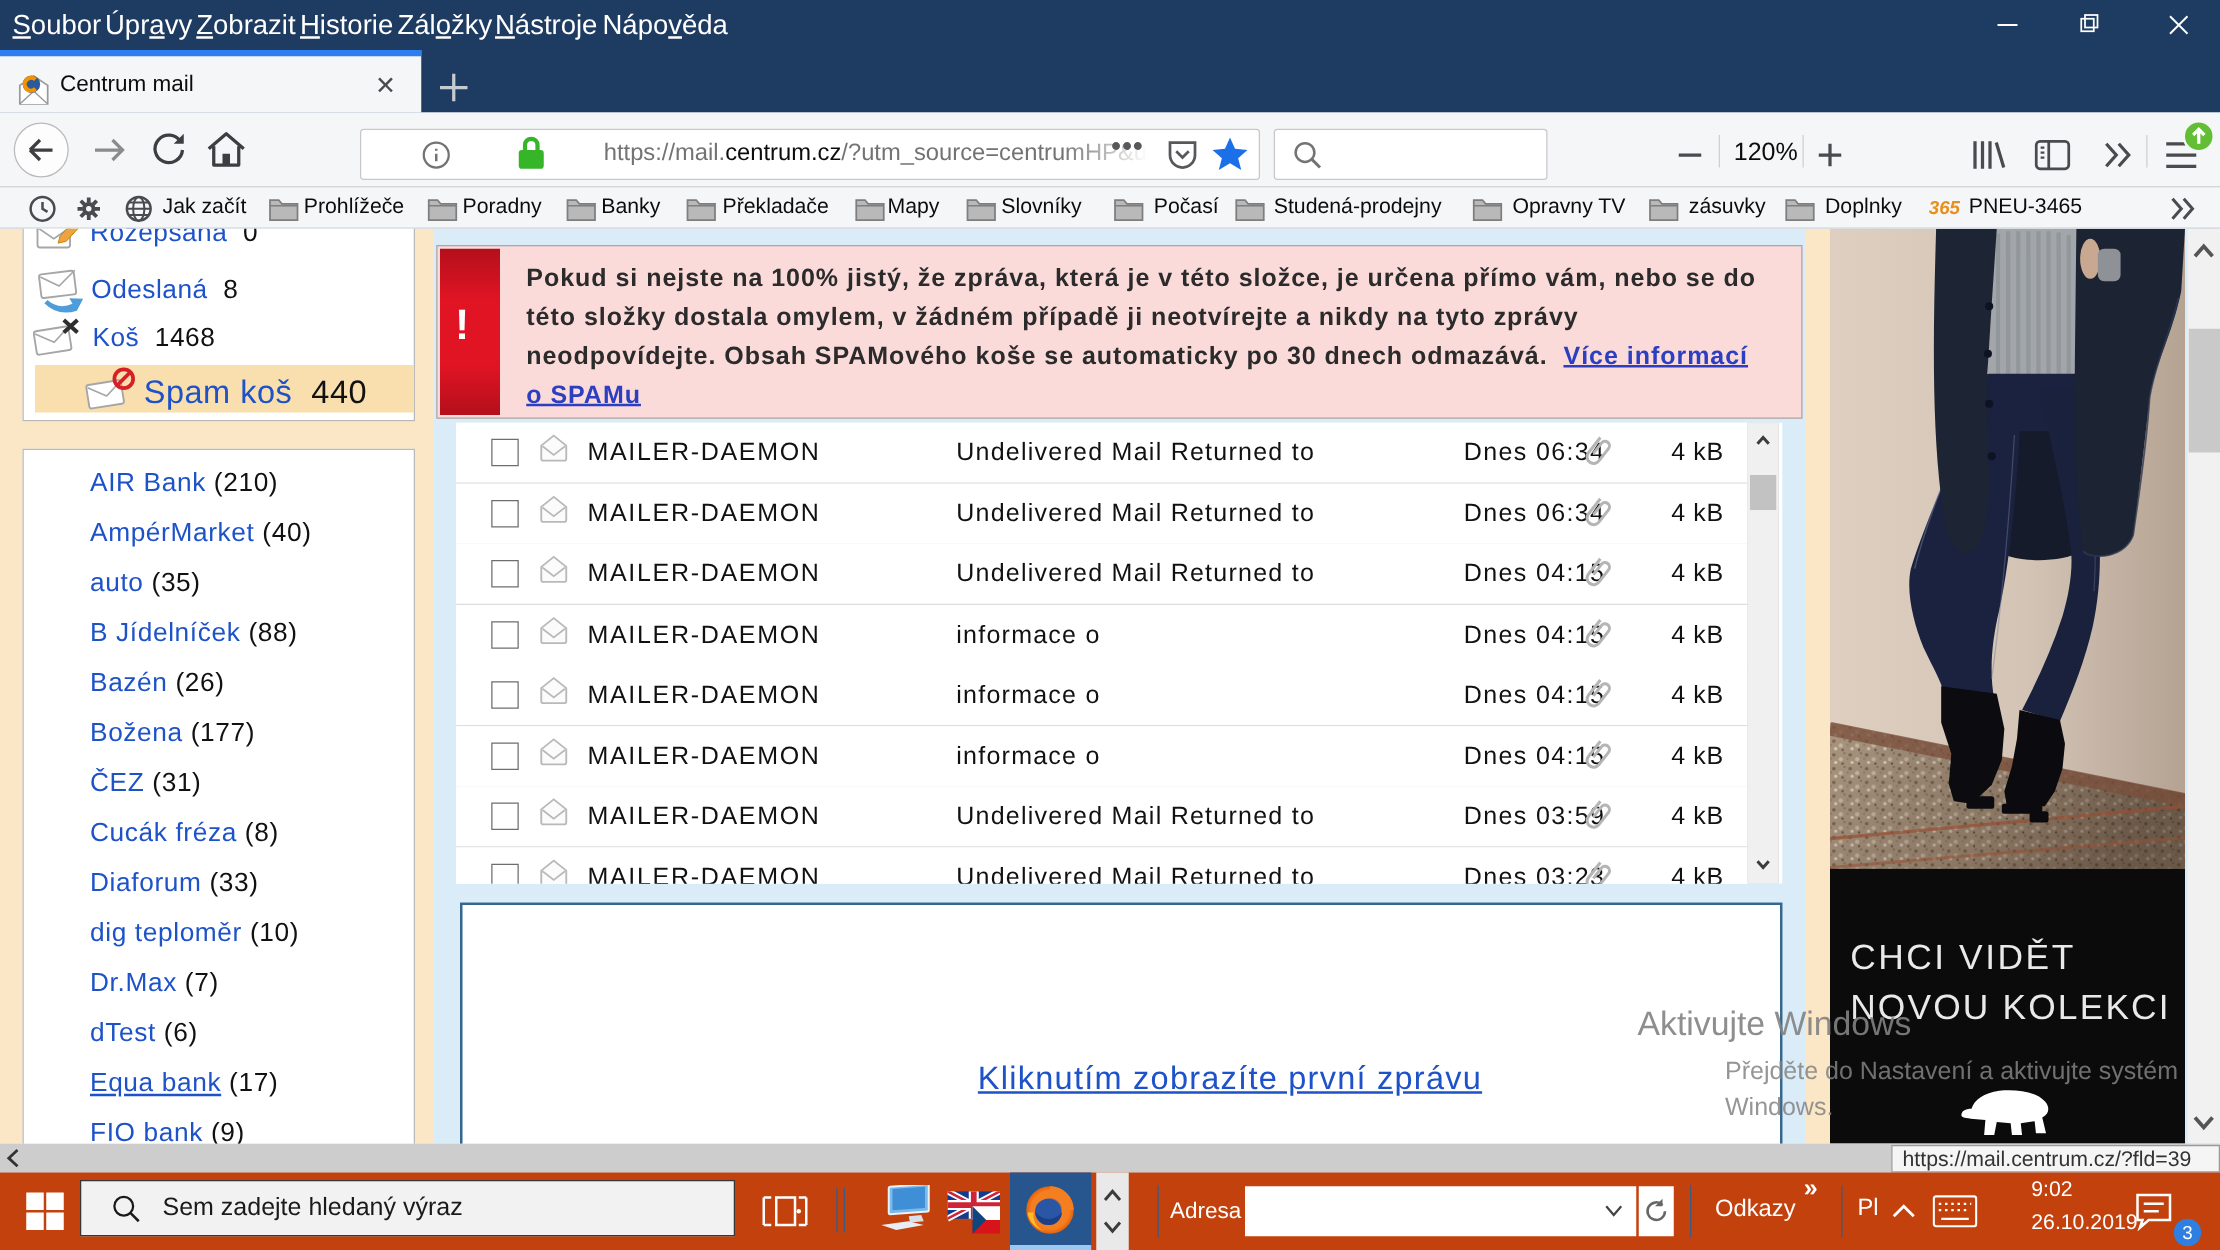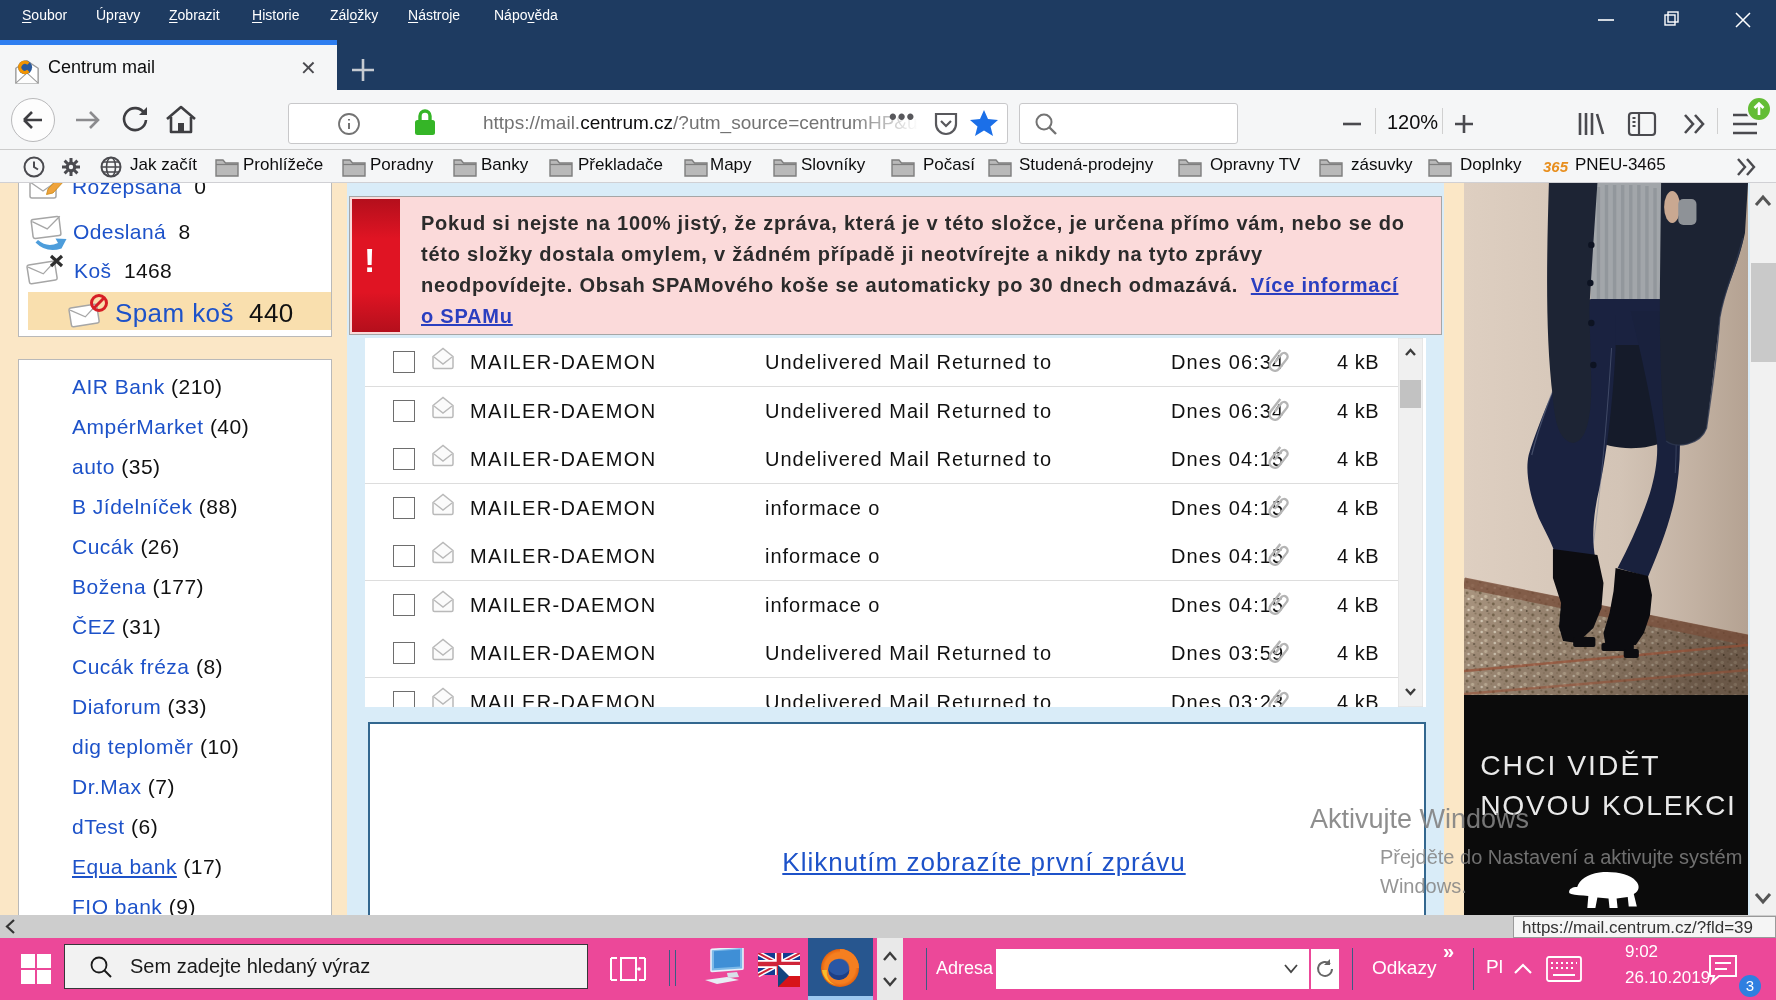--- a/index.html
+++ b/index.html
@@ -1,20 +1,20 @@
 <!DOCTYPE html>
 <html><head>
 <meta charset="utf-8">
 <style>
 html,body{margin:0;padding:0;}
 #screen{position:relative;width:1776px;height:1000px;overflow:hidden;background:#d9ecf8;font-family:"Liberation Sans",sans-serif;}
 .abs{position:absolute;}
 
 #titlebar{left:0;top:0;width:1776px;height:40px;background:#1e3b61;}
-.menuitem{position:absolute;top:7px;color:#fff;font-size:14px;margin-left:12px;}
+.menuitem{position:absolute;top:7px;color:#fff;font-size:22px;}
 .menuitem u{text-decoration:underline;text-underline-offset:2px;}
 
 #tabbar{left:0;top:40px;width:1776px;height:50px;background:#1e3b61;}
 #tab{position:absolute;left:0;top:0;width:337px;height:50px;background:#f5f6f7;border-top:5px solid #2e7ef0;box-sizing:border-box;}
 #tabtitle{position:absolute;left:48px;top:12px;font-size:18px;color:#0c0c0d;}
 #tabclose{position:absolute;left:300px;top:11px;font-size:20px;color:#4a4a4f;}
 
 #navbar{left:0;top:90px;width:1776px;height:60px;background:#f5f6f7;border-bottom:1px solid #ccc;box-sizing:border-box;}
 .urlbox{position:absolute;background:#fff;border:1px solid #c8c8ca;border-radius:3px;box-sizing:border-box;}
 
@@ -28,21 +28,21 @@
 .cnt{color:#111;}
 
 .mrow{position:absolute;left:365px;width:1033px;height:49px;background:#fff;border-bottom:1px solid #ddd;box-sizing:border-box;font-size:20px;color:#111;}
 .mrow{white-space:nowrap;}.mrow .sender{position:absolute;left:105px;top:13px;letter-spacing:1.35px;}
 .mrow .subj{position:absolute;left:400px;top:13px;letter-spacing:1px;}
 .mrow .dat{position:absolute;left:766px;top:13px;letter-spacing:1.1px;margin-left:40px;}
 .mrow .siz{position:absolute;left:972px;top:13px;letter-spacing:0.5px;}
 .cb{position:absolute;left:28px;top:13px;width:22px;height:22px;background:#fff;border:1px solid #6e6e6e;box-sizing:border-box;}
 
 #hscroll{left:0;top:915px;width:1776px;height:23px;background:#cdcdcd;}
-#taskbar{left:0;top:938px;width:1776px;height:62px;background:#ec4899;}
+#taskbar{left:0;top:938px;width:1776px;height:62px;background:#c2410c;}
 .tbtxt{position:absolute;color:#fff;font-size:18px;}
 .sep{position:absolute;width:1px;background:#4a6a93;}
 </style>
 </head>
 <body>
 <div id="screen">
   <div class="abs" id="titlebar">
     <span class="menuitem" style="left:10px"><u>S</u>oubor</span>
     <span class="menuitem" style="left:84px">Úpr<u>a</u>vy</span>
     <span class="menuitem" style="left:157px"><u>Z</u>obrazit</span>
@@ -234,21 +234,21 @@
       <circle cx="31" cy="10" r="7.5" fill="none" stroke="#d61f26" stroke-width="3"></circle>
       <path d="M25.8 15.2 L36.2 4.8" stroke="#d61f26" stroke-width="3"></path>
     </svg>
     <span class="abs" style="left:115px;top:115px;font-size:26px;letter-spacing:0.4px;"><a class="flink" href="#">Spam koš</a>&nbsp; <span class="cnt">440</span></span>
     <div class="whitebox" style="left:18px;top:176px;width:314px;height:560px;"></div>
     <div class="abs" id="folders" style="left:72px;top:184px;font-size:21px;line-height:40px;white-space:nowrap;letter-spacing:0.5px;">
       <a class="flink" href="#">AIR Bank</a> <span class="cnt">(210)</span><br>
       <a class="flink" href="#">AmpérMarket</a> <span class="cnt">(40)</span><br>
       <a class="flink" href="#">auto</a> <span class="cnt">(35)</span><br>
       <a class="flink" href="#">B Jídelníček</a> <span class="cnt">(88)</span><br>
-      <a class="flink" href="#">Cucák</a> <span class="cnt">(26)</span><br>
+      <a class="flink" href="#">Bazén</a> <span class="cnt">(26)</span><br>
       <a class="flink" href="#">Božena</a> <span class="cnt">(177)</span><br>
       <a class="flink" href="#">ČEZ</a> <span class="cnt">(31)</span><br>
       <a class="flink" href="#">Cucák fréza</a> <span class="cnt">(8)</span><br>
       <a class="flink" href="#">Diaforum</a> <span class="cnt">(33)</span><br>
       <a class="flink" href="#">dig teploměr</a> <span class="cnt">(10)</span><br>
       <a class="flink" href="#">Dr.Max</a> <span class="cnt">(7)</span><br>
       <a class="flink" href="#">dTest</a> <span class="cnt">(6)</span><br>
       <a class="flink" href="#" style="text-decoration:underline">Equa bank</a> <span class="cnt">(17)</span><br>
       <a class="flink" href="#">FIO bank</a> <span class="cnt">(9)</span>
     </div>

